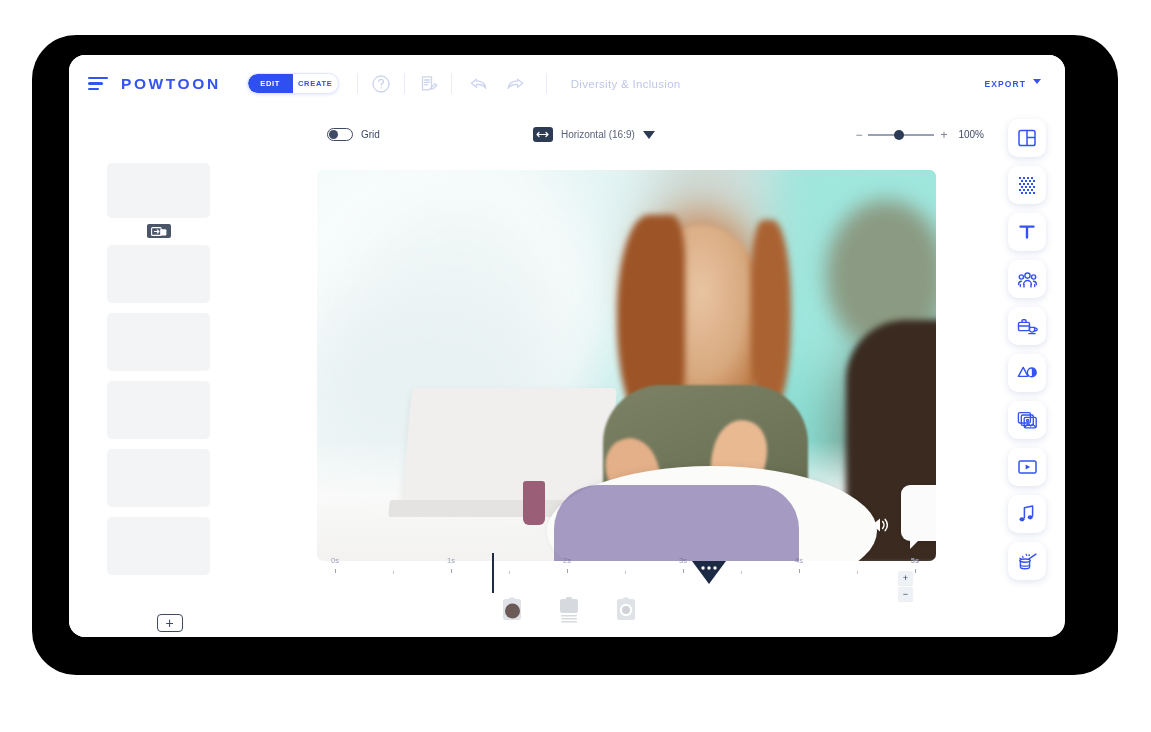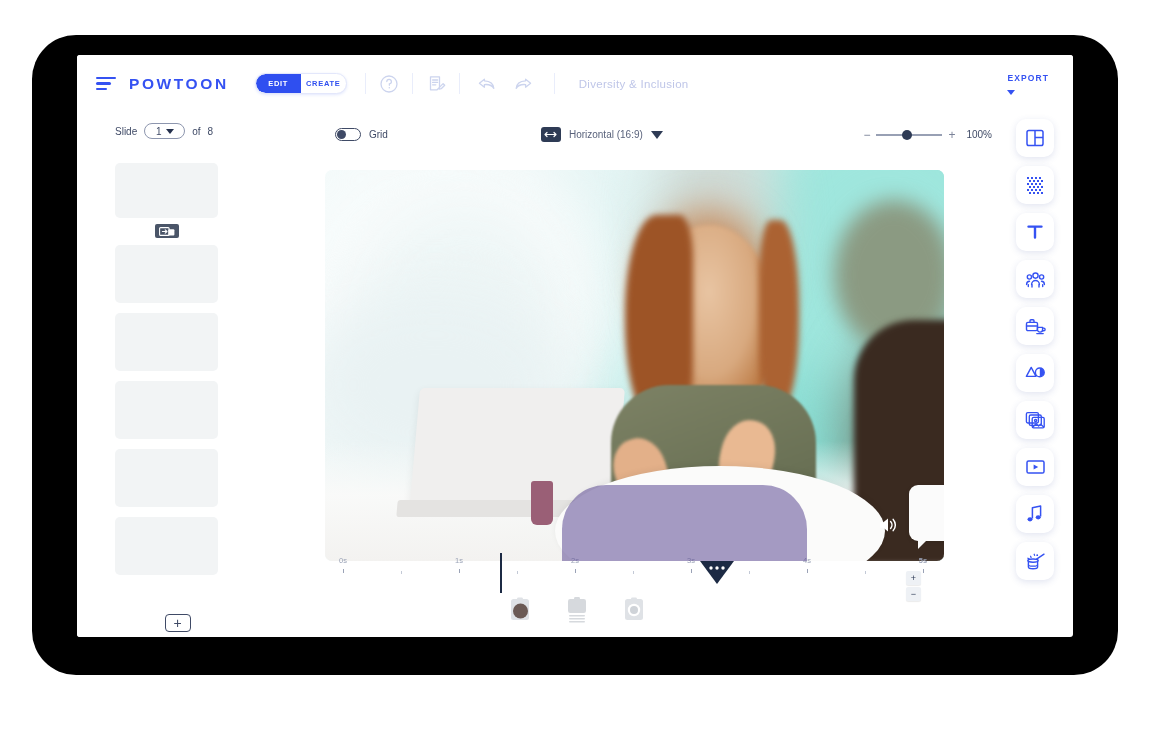--- a/index.html
+++ b/index.html
@@ -13,24 +13,24 @@
   
   #device-frame {
     position: absolute;
     left: 32px; top: 35px;
     width: 1086px; height: 640px;
     background: #000000;
     border-radius: 44px;
   }
   #app-window {
     position: absolute;
-    left: 77px; top: 55px;
+    left: 69px; top: 55px;
     width: 996px; height: 582px;
     background: #ffffff;
-    border-radius: 3px;
+    border-radius: 16px;
     overflow: hidden;
   }
 
   
   #header {
     position: absolute; left: 0; top: 0;
     width: 996px; height: 57px;
     background: #ffffff;
     display: flex; align-items: center;
   }
@@ -64,21 +64,21 @@
   .hdr-divider { width: 1px; height: 21px; background: #e9edfb; margin: 0 10px; }
 
   .hdr-icon { width: 26px; height: 26px; display: flex; align-items: center; justify-content: center; cursor: pointer; }
   .hdr-icon svg { display: block; }
 
   #doc-title {
     margin-left: 14px; font-size: 11.5px; color: #bfc6e8; letter-spacing: .3px;
   }
   #export-wrap {
     margin-left: auto; margin-right: 24px;
-    display: flex; align-items: flex-start; gap: 7px; cursor: pointer; flex-direction: column;
+    display: flex; align-items: flex-start; gap: 7px; cursor: pointer;
   }
   #export-label { font-size: 8.5px; font-weight: bold; letter-spacing: 1.1px; color: #3552f2; }
   #export-caret { width: 0; height: 0; border-left: 4.5px solid transparent; border-right: 4.5px solid transparent; border-top: 5px solid #3552f2; }
 
   
   #slides-panel { position: absolute; left: 0; top: 57px; width: 205px; height: 525px; background: #fff; }
   #slide-nav {
     display: flex; align-items: center; gap: 7px;
     padding: 11px 0 0 38px; font-size: 10px; color: #3f4a66;
   }
@@ -280,29 +280,20 @@
     <div id="doc-title">Diversity &amp;  Inclusion</div>
 
     <div id="export-wrap">
       <span id="export-label">EXPORT</span>
       <span id="export-caret"></span>
     </div>
   </div>
 
   <div id="slides-panel">
 
-    <div id="slide-nav">
-      <span>Slide</span>
-      <span id="slide-select">
-        <span>1</span>
-        <span class="caret"></span>
-      </span>
-      <span>of</span>
-      <span>8</span>
-    </div>
 
     <div id="slide-list">
       <div class="slide-thumb first"></div>
 
       <div id="transition-badge">
         <svg width="16" height="9" viewBox="0 0 16 9" fill="none">
           <rect x="0.6" y="0.6" width="9.5" height="7.8" rx="1" stroke="#ffffff" stroke-width="1.1"></rect>
           <path d="M3.4 4.5h4.3M6.2 2.9l1.8 1.6-1.8 1.6" stroke="#ffffff" stroke-width="1.1" stroke-linecap="round" stroke-linejoin="round"></path>
           <rect x="9.3" y="2.2" width="6.1" height="6.2" rx="1" fill="#ffffff"></rect>
         </svg>

